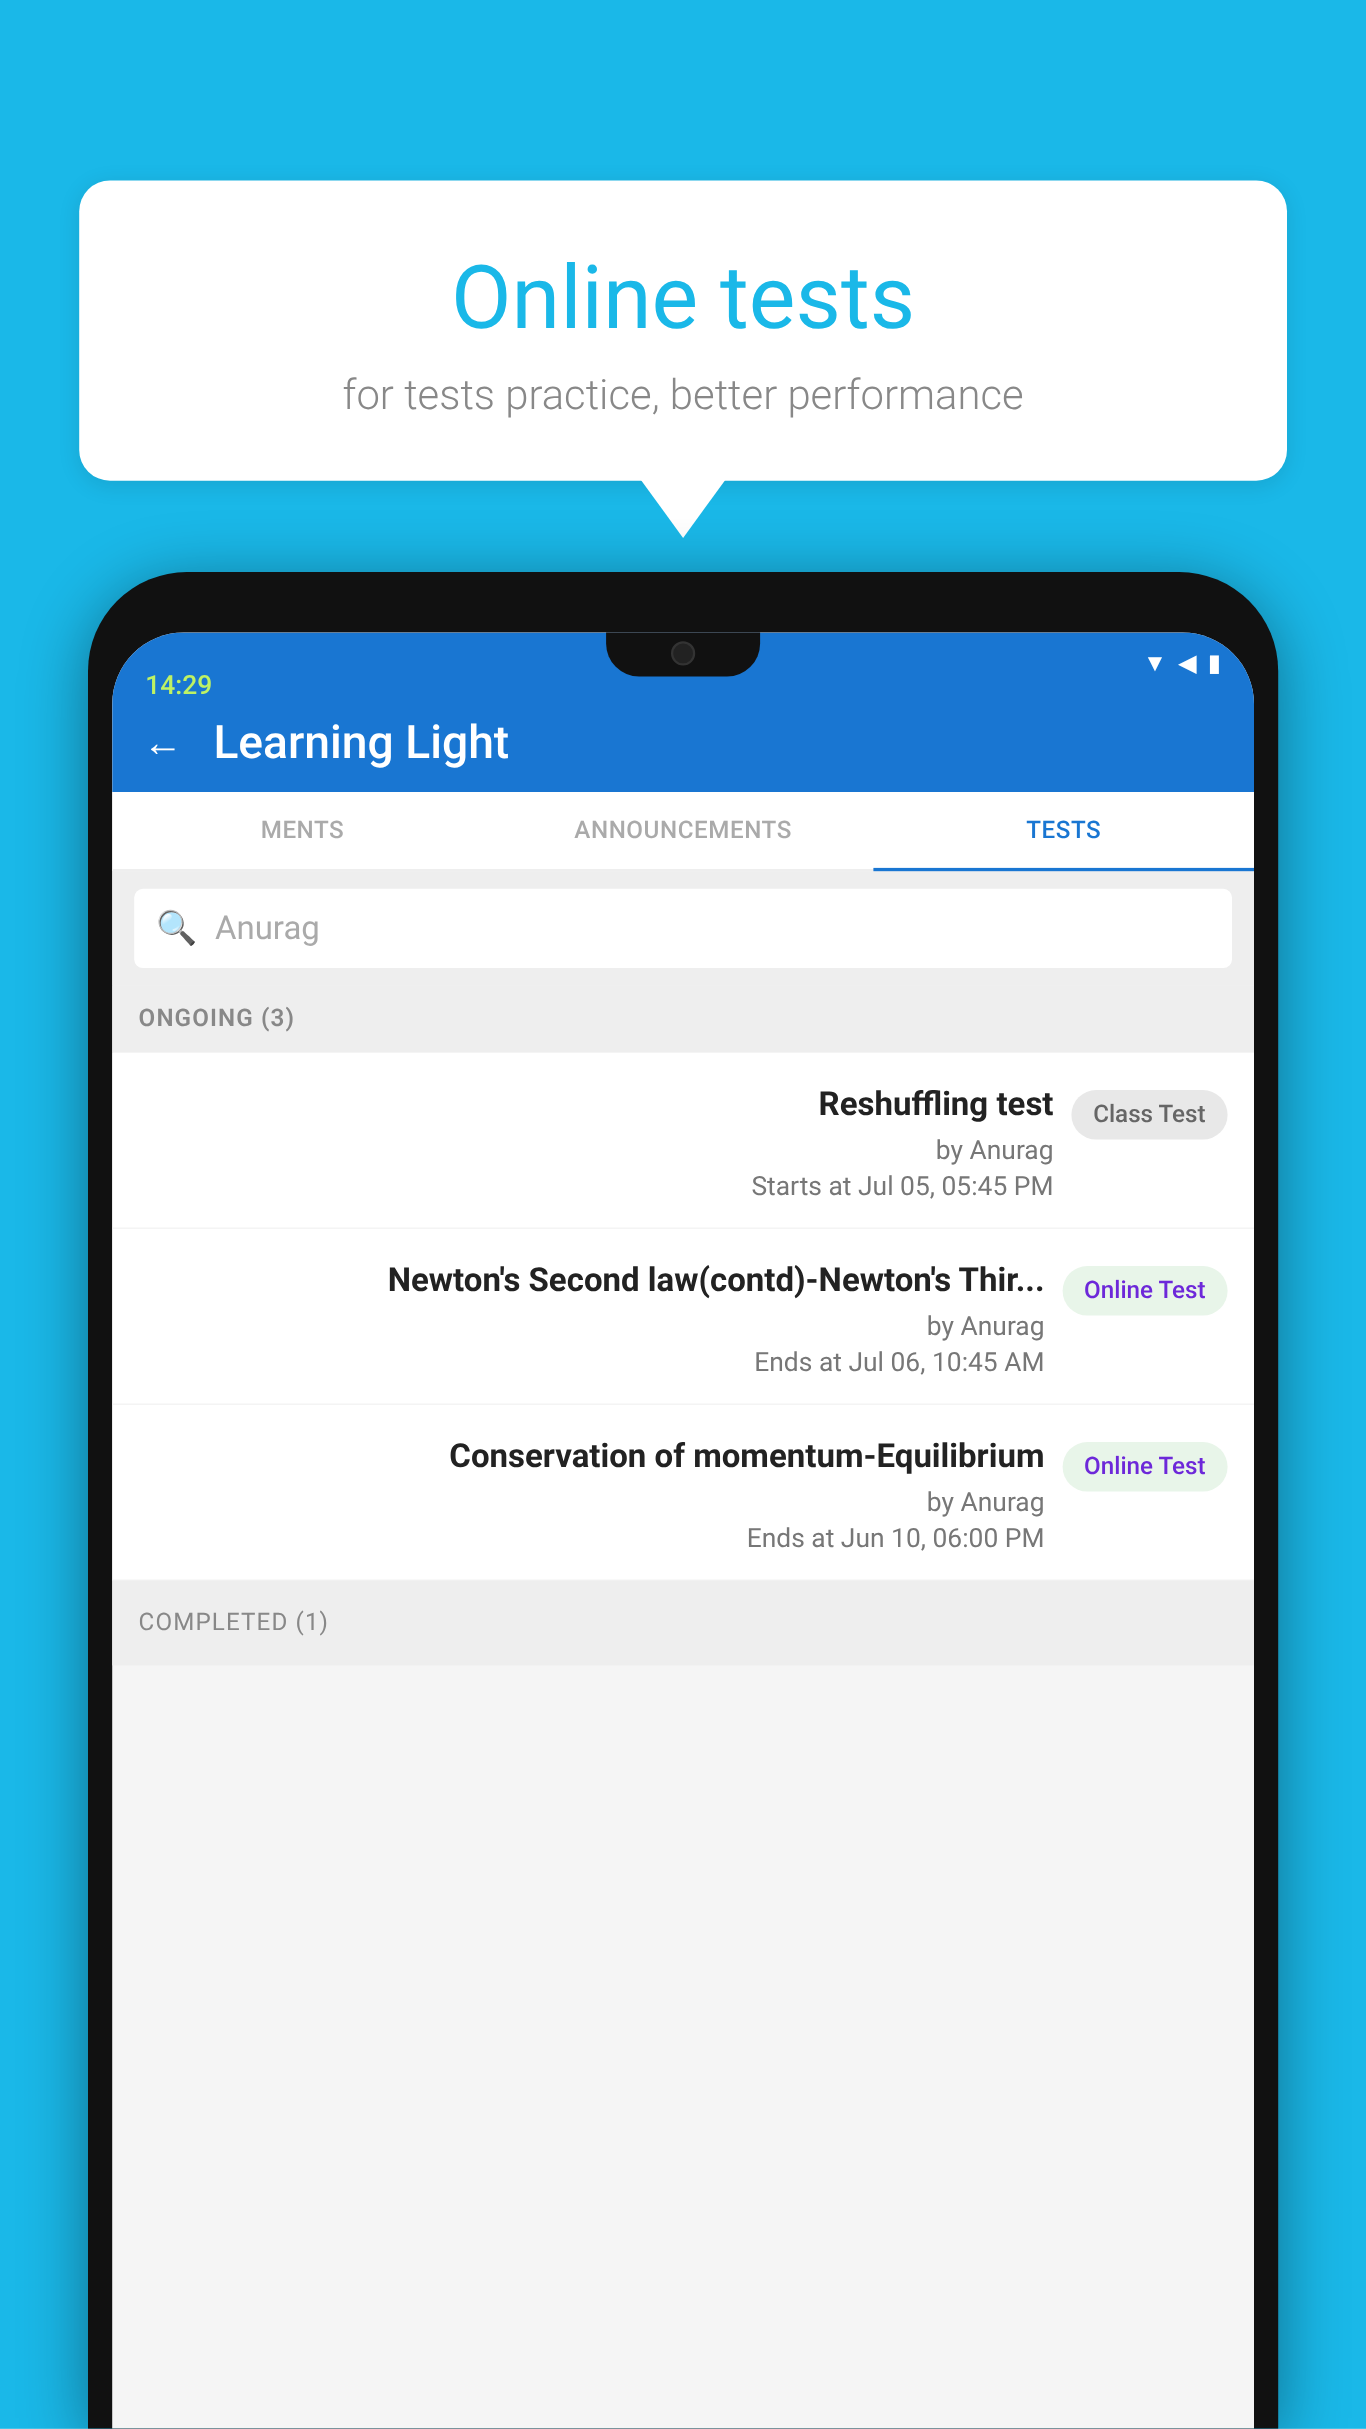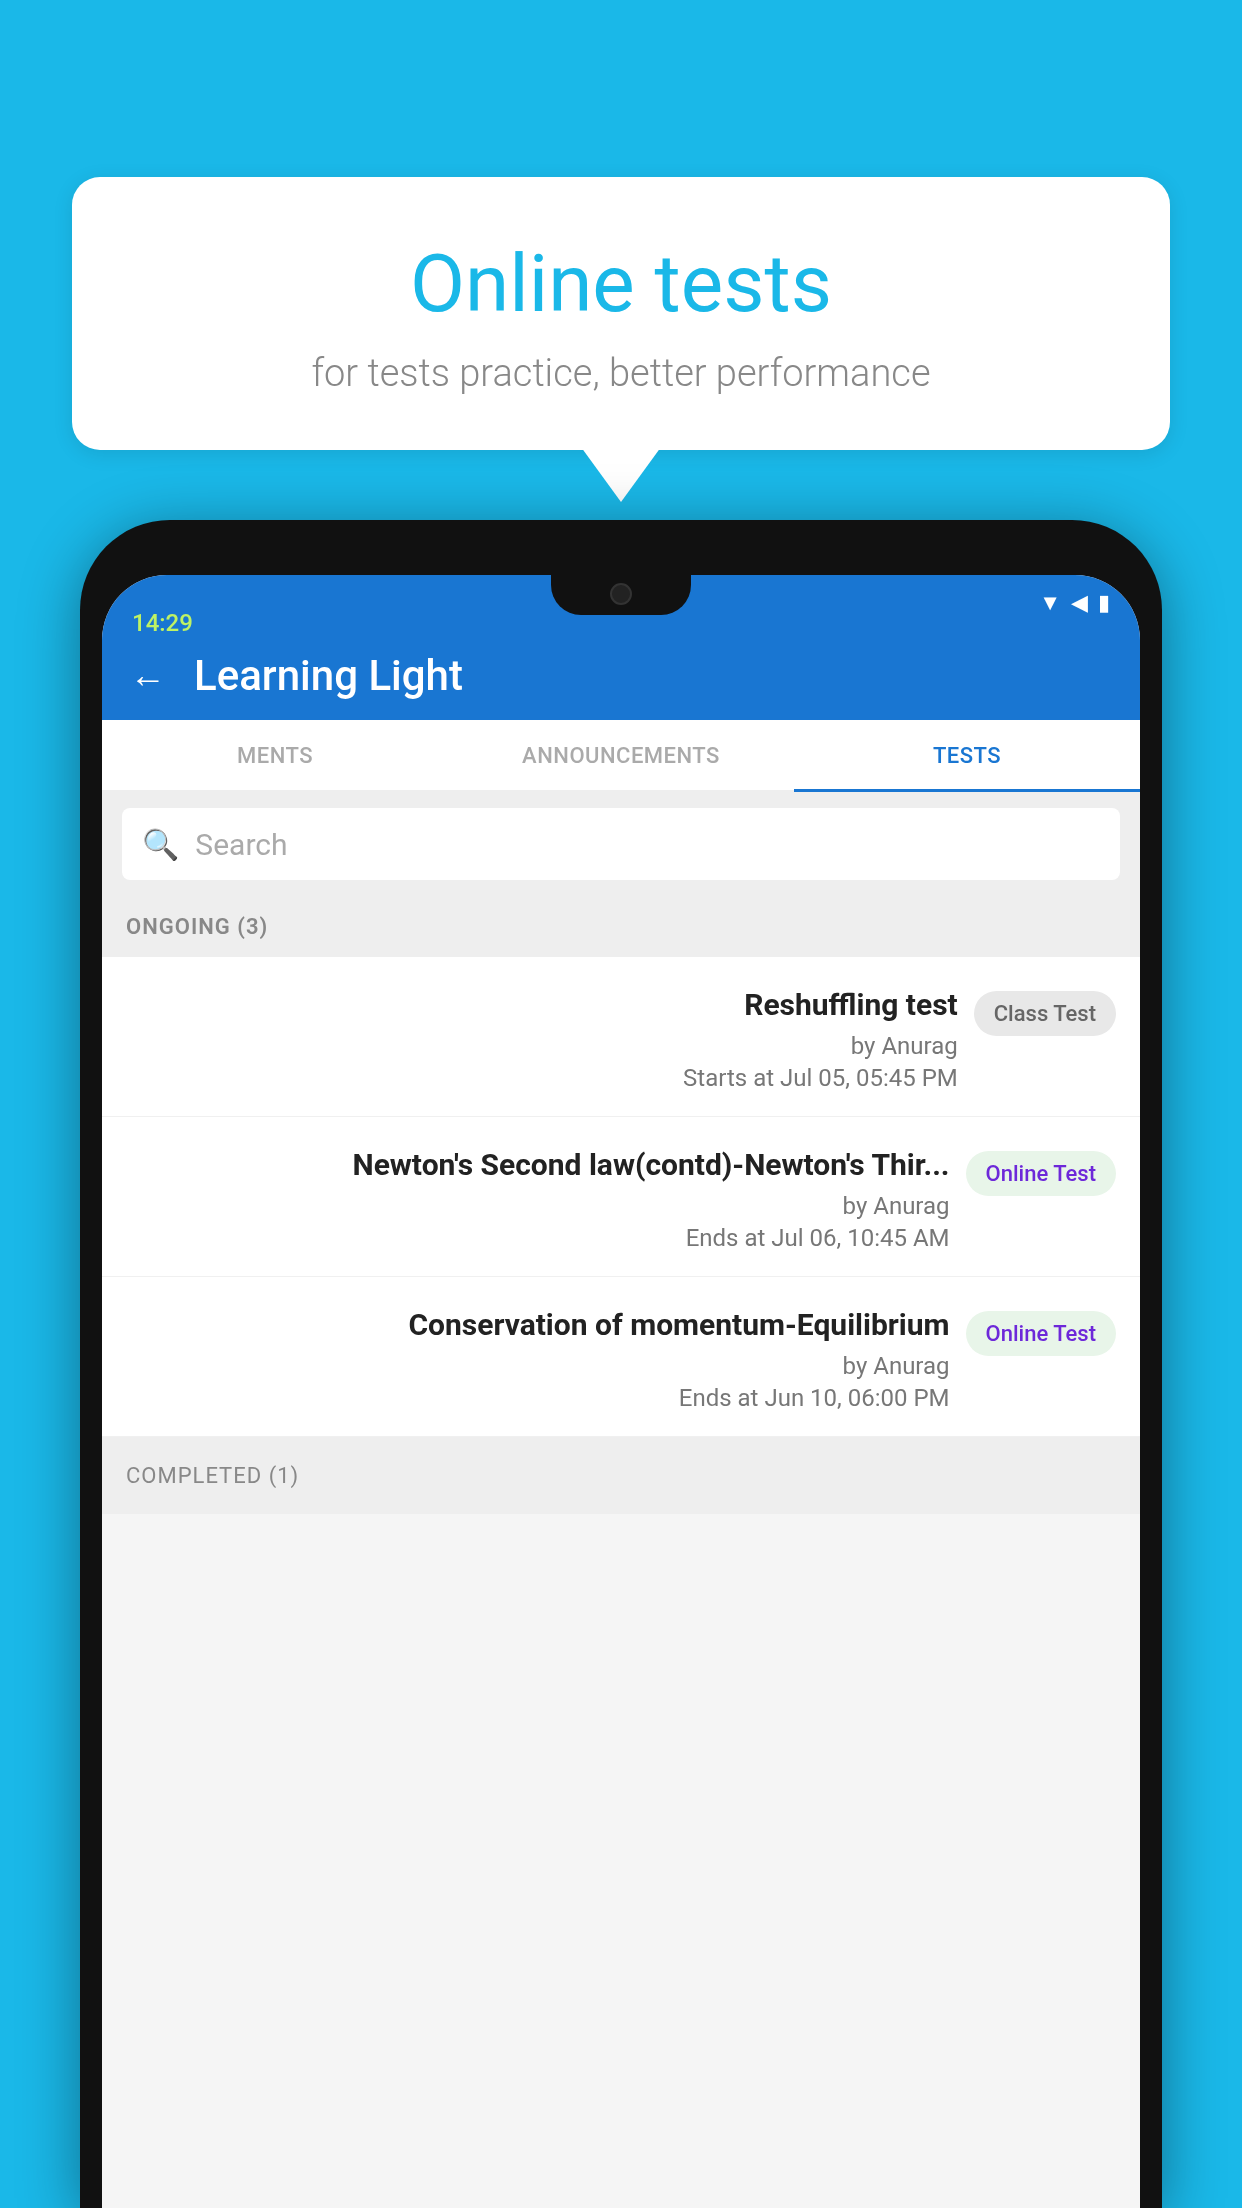--- a/index.html
+++ b/index.html
@@ -9,21 +9,21 @@
       height: 2208px;
       background-color: #1ab8e8;
       font-family: 'Roboto', Arial, sans-serif;
       overflow: hidden;
       position: relative;
     }
 
     
     .speech-bubble {
       position: absolute;
-      top: 177px;
+      top: 164px;
       left: 72px;
       right: 72px;
       background: white;
       border-radius: 28px;
       padding: 60px 40px 55px;
       text-align: center;
       box-shadow: 0 4px 20px rgba(0,0,0,0.1);
     }
     .speech-bubble::after {
       content: '';
@@ -307,21 +307,21 @@
         <span>ANNOUNCEMENTS</span>
       </div>
       <div class="tab-item active">
         <span>TESTS</span>
       </div>
     </div>
 
     <div class="search-container">
       <div class="search-bar">
         <span class="search-icon-wrap">🔍</span>
-        <span class="search-input-text">Search</span>
+        <span class="search-input-text">Anurag</span>
       </div>
     </div>
 
     <div class="section-header">
       <span>ONGOING (3)</span>
     </div>
 
     <div class="test-list">
 
       <div class="test-item">

